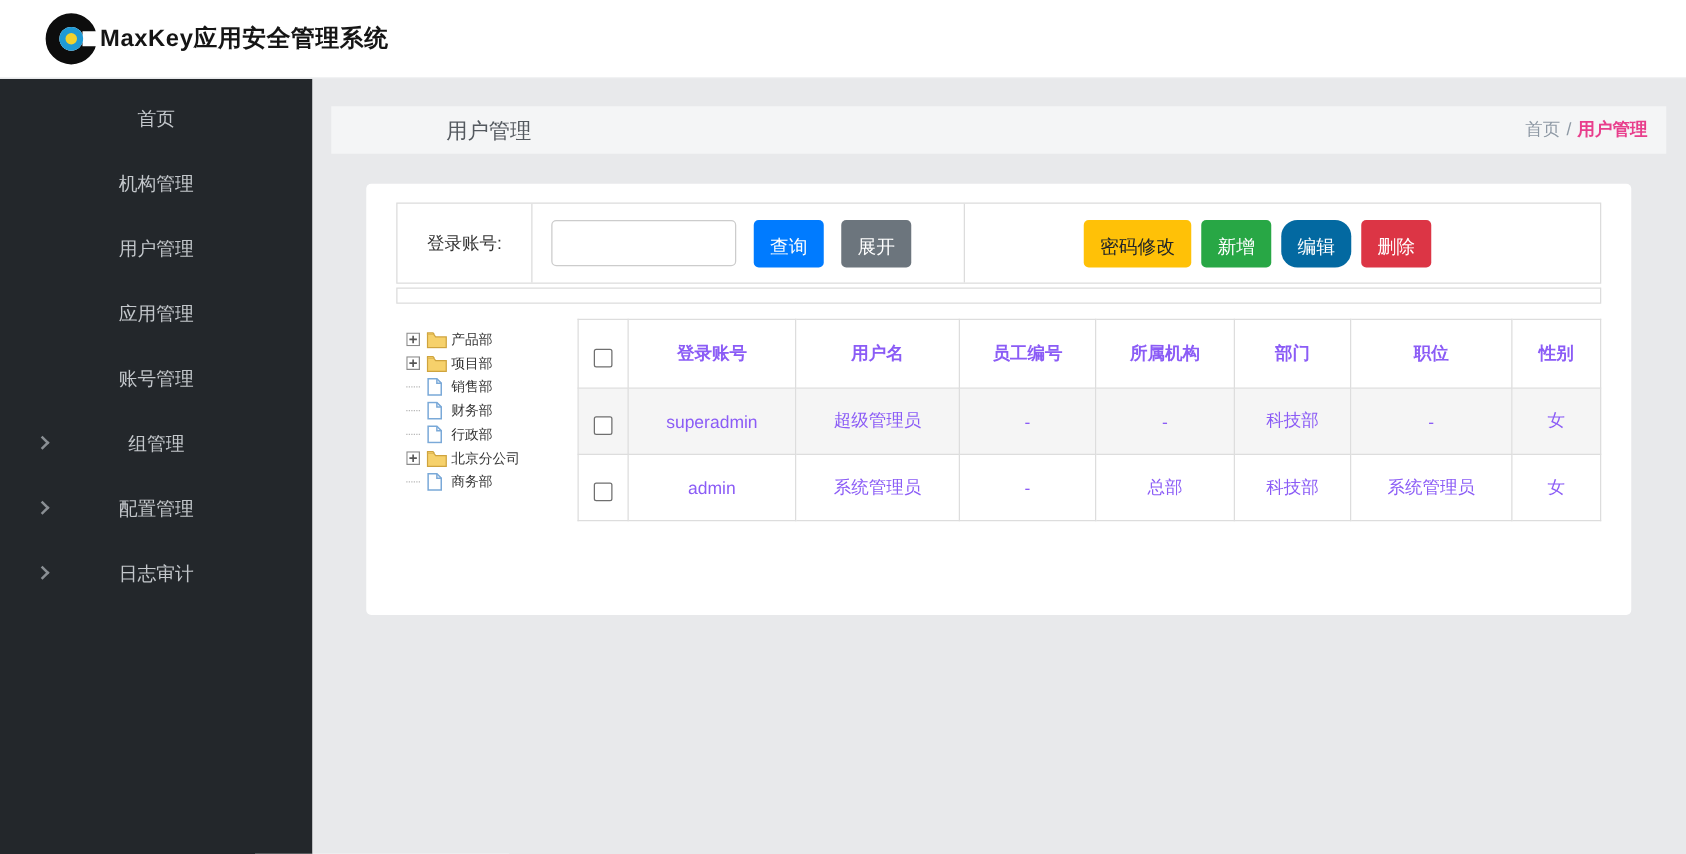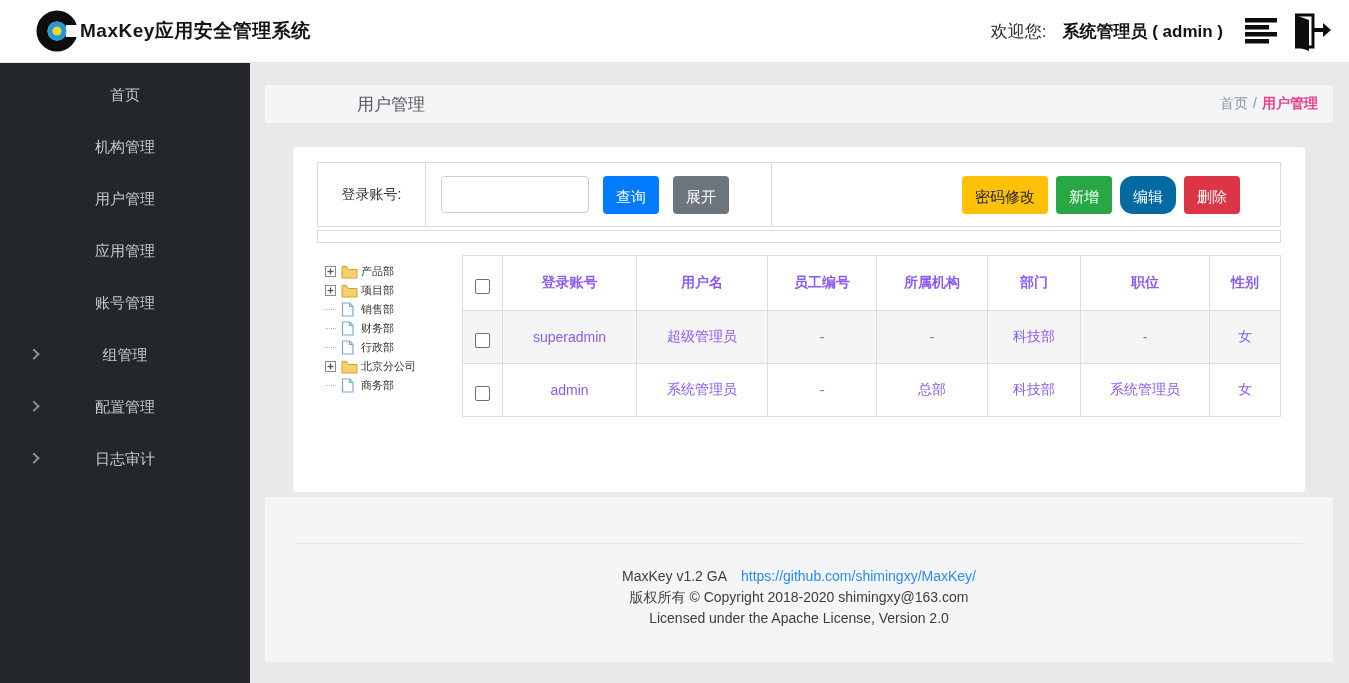--- a/index.html
+++ b/index.html
@@ -51,21 +51,21 @@
   .search-input { width:148px; height:37px; border:1px solid #cccccc; border-radius:4px;
     font-size:14px; padding:0 8px; outline:none; }
   .btn { border:none; border-radius:4px; font-size:15px; color:#ffffff; cursor:pointer;
     height:38px; padding:12px 13px; font-family:inherit; }
   .btn-primary { background:#007bff; }
   .btn-secondary { background:#6c757d; }
   .btn-warning { background:#ffc107; color:#212529; }
   .btn-success { background:#28a745; }
   .btn-info { background:#0369a1;border-radius:13px; }
   .btn-danger { background:#dc3545; }
-  .action-cell { flex:1; display:flex; align-items:center; justify-content:flex-end;
+  .action-cell { flex:1; display:flex; align-items:center; justify-content:center;
     gap:8px; padding-right:40px; }
 
   .collapsed-strip { border:1px solid #dcdcdc; height:13px; margin-top:3px; }
 
   
   .content-row { display:flex; margin-top:12px; }
   .tree { width:146px; padding:7px 0 0 8px; }
   .tree-row { display:flex; align-items:center; height:19px; font-size:11px;
     color:#333; cursor:pointer; white-space:nowrap; }
   .expander { width:11px; height:11px; margin-right:5px; flex:0 0 auto; display:flex; }
@@ -101,42 +101,20 @@
   <div class="brand">
     <span style="display:flex;">
       <svg width="42" height="42" viewBox="0 0 42 42">
         <circle cx="21" cy="21" r="15" fill="none" stroke="#0d0d0d" stroke-width="11"></circle>
         <rect x="30" y="15" width="12" height="12" fill="#ffffff"></rect>
         <circle cx="21" cy="21" r="9.5" fill="#1f9ad6"></circle>
         <circle cx="21" cy="21" r="4.6" fill="#f2d22e"></circle>
       </svg>
     </span>
     <span class="brand-title">MaxKey应用安全管理系统</span>
-  </div>
-  <div class="top-right">
-    <span class="welcome">欢迎您:</span>
-    <span class="username">系统管理员 ( admin )</span>
-    <div class="top-icons">
-      <span class="top-icon">
-        <svg width="38" height="34" viewBox="0 0 38 34">
-          <rect x="2" y="4" width="32" height="4.5" fill="#0d0d0d"></rect>
-          <rect x="2" y="11" width="24" height="4.5" fill="#0d0d0d"></rect>
-          <rect x="2" y="18" width="32" height="4.5" fill="#0d0d0d"></rect>
-          <rect x="2" y="25" width="24" height="4.5" fill="#0d0d0d"></rect>
-        </svg>
-      </span>
-      <span class="top-icon">
-        <svg width="44" height="40" viewBox="0 0 44 40">
-          <path d="M8 4 H26 V36 H8" fill="none" stroke="#0d0d0d" stroke-width="3"></path>
-          <polygon points="8,4 22,9 22,40 8,35" fill="#0d0d0d"></polygon>
-          <path d="M26 19 H37" stroke="#0d0d0d" stroke-width="4"></path>
-          <polygon points="36,12 44,19 36,26" fill="#0d0d0d"></polygon>
-        </svg>
-      </span>
-    </div>
   </div>
 </div>
 
 <div class="sidebar" id="sidebar-menu">
   <div class="side-item">
 
     <span class="side-label">首页</span>
   </div>
 
   <div class="side-item">
@@ -340,24 +318,14 @@
               <td>科技部</td>
               <td>系统管理员</td>
               <td>女</td>
             </tr>
           </tbody>
       </table>
     </div>
 
   </div>
 
-  <div class="footerblock">
-    <div class="footer-divider"></div>
-    <div class="footer-lines">
-      <div>
-        <span>MaxKey  v1.2 GA</span><a class="footer-link">https://github.com/shimingxy/MaxKey/</a>
-      </div>
-      <div>版权所有 © Copyright 2018-2020 shimingxy@163.com</div>
-      <div>Licensed under the Apache License, Version 2.0</div>
-    </div>
-  </div>
 
 </div>
 
 </body></html>

